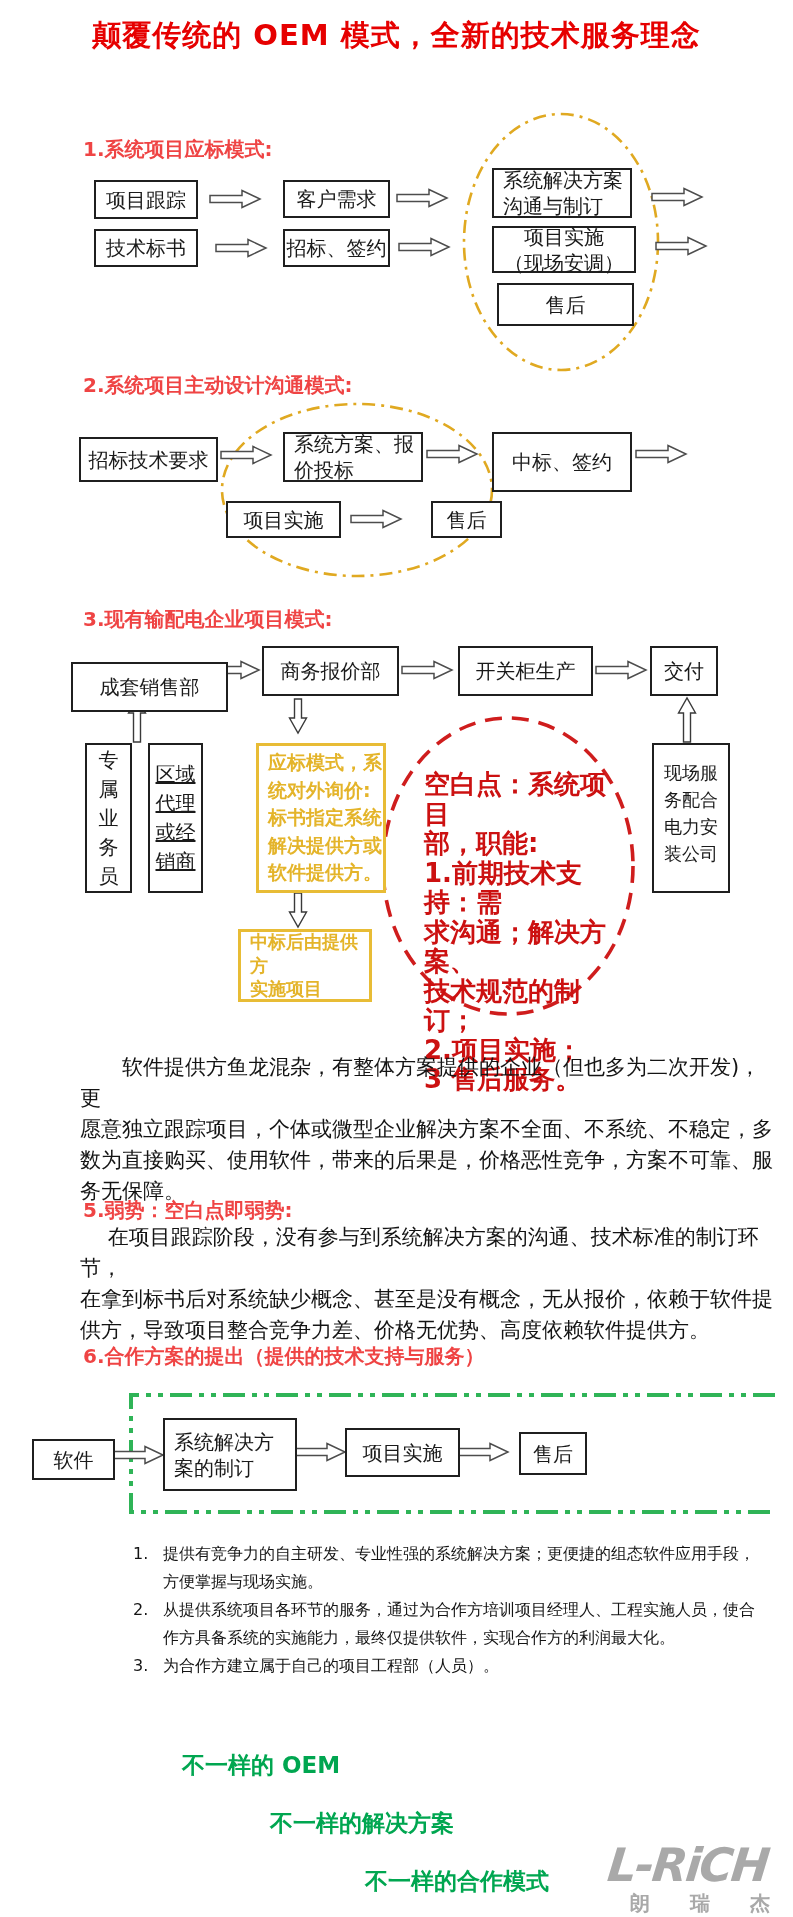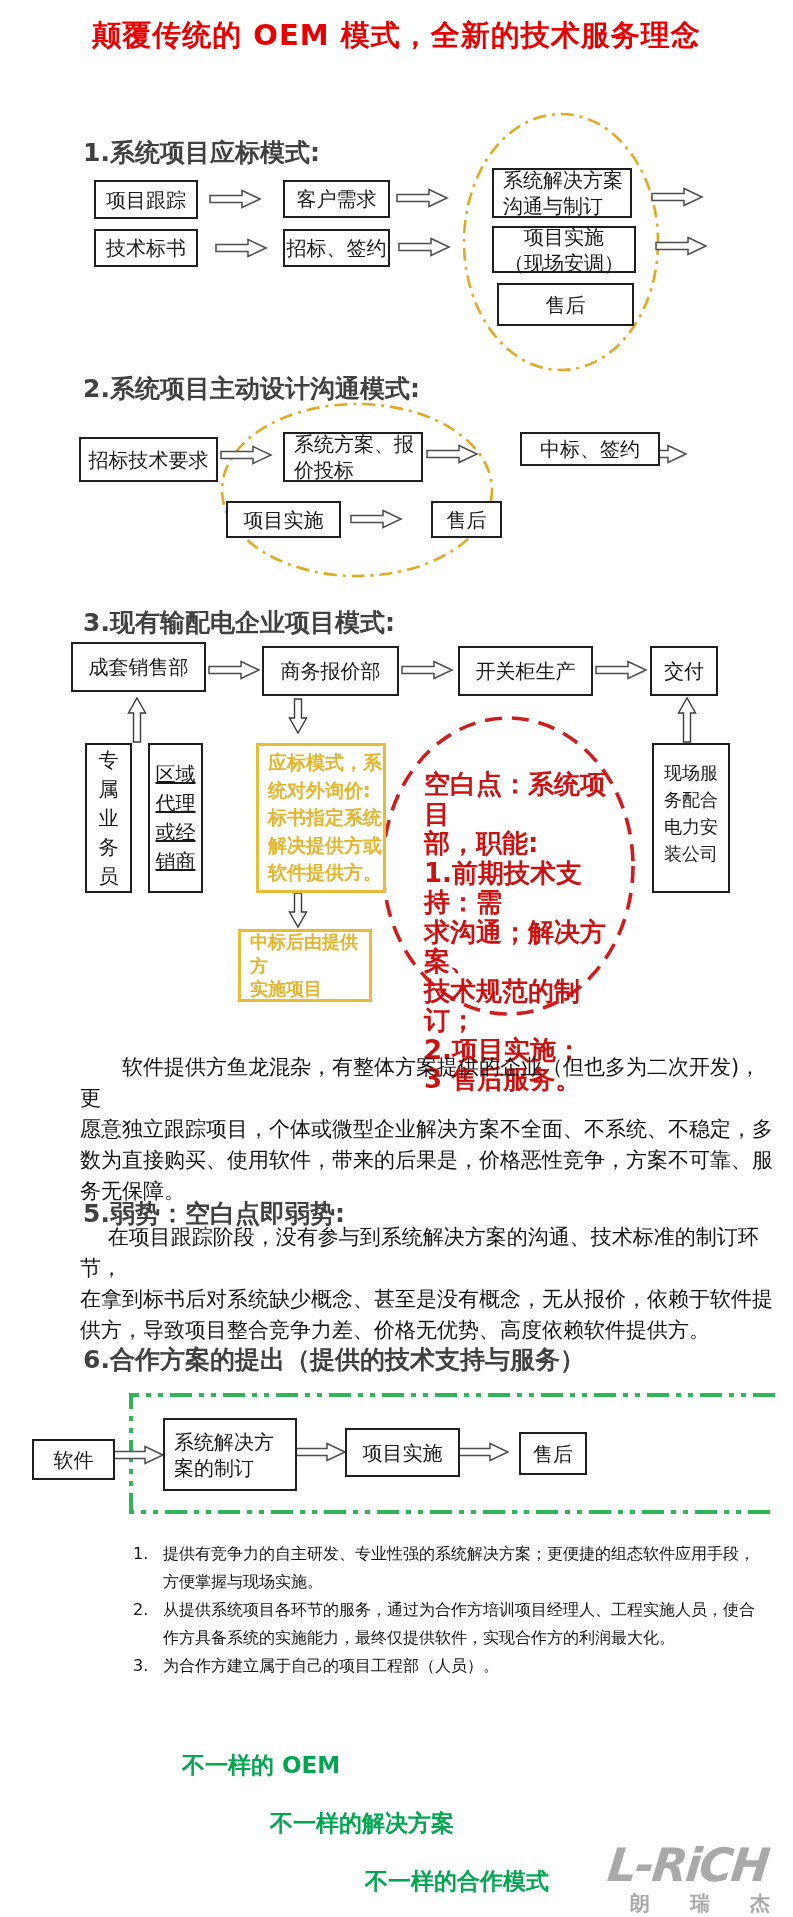--- a/index.html
+++ b/index.html
@@ -1,21 +1,21 @@
 <!DOCTYPE html>
 <html><head>
 <meta charset="utf-8">
 <style>
   html,body{margin:0;padding:0;background:#ffffff;}
   body{font-family:"DejaVu Sans","Liberation Sans",sans-serif;color:#1a1a1a;}
   #canvas{position:relative;width:793px;height:1917px;background:#fff;overflow:hidden;margin:0 auto;}
   #shapes{position:absolute;left:0;top:0;z-index:0;}
   .abs{position:absolute;box-sizing:border-box;}
   .title{width:793px;text-align:center;font-size:29px;font-weight:bold;color:#e60000;letter-spacing:1px;z-index:2;}
-  .h{font-size:25px;font-weight:bold;color:#404040;z-index:2;white-space:nowrap;}
+  .h{font-size:20px;font-weight:bold;color:#ef4444;z-index:2;white-space:nowrap;}
   .box{position:absolute;box-sizing:border-box;border:2px solid #1f1f1f;background:#fff;display:flex;align-items:center;justify-content:center;text-align:center;font-size:20px;line-height:1.3;white-space:pre-line;z-index:1;}
   .al{justify-content:flex-start;text-align:left;padding-left:9px;}
   .gold{border:3px solid #e8bc35;color:#e4b42a;font-weight:bold;}
   .vtext{line-height:29px;font-size:20px;}
   .note{position:absolute;white-space:pre-line;z-index:1;}
   .rednote{color:#cc1111;font-weight:bold;font-size:26px;line-height:29.5px;text-align:left;}
   .para{position:absolute;font-size:21px;line-height:31px;white-space:pre-line;color:#141414;z-index:1;}
   .list{position:absolute;z-index:1;font-size:16px;line-height:28px;color:#141414;}
   .li{display:flex;}
   .li .num{width:30px;flex:none;}
@@ -85,26 +85,26 @@
   <div class="box al" style="left:492px;top:168px;width:140px;height:50px;">系统解决方案
 沟通与制订</div>
   <div class="box" style="left:492px;top:226px;width:144px;height:47px;">项目实施
 （现场安调）</div>
   <div class="box" style="left:497px;top:283px;width:137px;height:43px;">售后</div>
 
   <div class="abs h" style="left:83px;top:372px;">2.系统项目主动设计沟通模式:</div>
   <div class="box" style="left:79px;top:437px;width:139px;height:45px;">招标技术要求</div>
   <div class="box al" style="left:283px;top:432px;width:140px;height:50px;">系统方案、报
 价投标</div>
-  <div class="box" style="left:520px;top:432px;width:140px;height:34px;">中标、签约</div>
+  <div class="box" style="left:492px;top:432px;width:140px;height:60px;">中标、签约</div>
   <div class="box" style="left:226px;top:501px;width:115px;height:37px;">项目实施</div>
   <div class="box" style="left:431px;top:501px;width:71px;height:37px;">售后</div>
 
   <div class="abs h" style="left:83px;top:606px;">3.现有输配电企业项目模式:</div>
-  <div class="box" style="left:71px;top:642px;width:135px;height:50px;">成套销售部</div>
+  <div class="box" style="left:71px;top:662px;width:157px;height:50px;">成套销售部</div>
   <div class="box" style="left:262px;top:646px;width:137px;height:50px;">商务报价部</div>
   <div class="box" style="left:458px;top:646px;width:135px;height:50px;">开关柜生产</div>
   <div class="box" style="left:650px;top:646px;width:68px;height:50px;">交付</div>
   <div class="box vtext" style="left:85px;top:743px;width:47px;height:150px;">专
 属
 业
 务
 员</div>
   <div class="box vtext" style="left:148px;top:743px;width:55px;height:150px;text-decoration:underline;">区域
 代理

